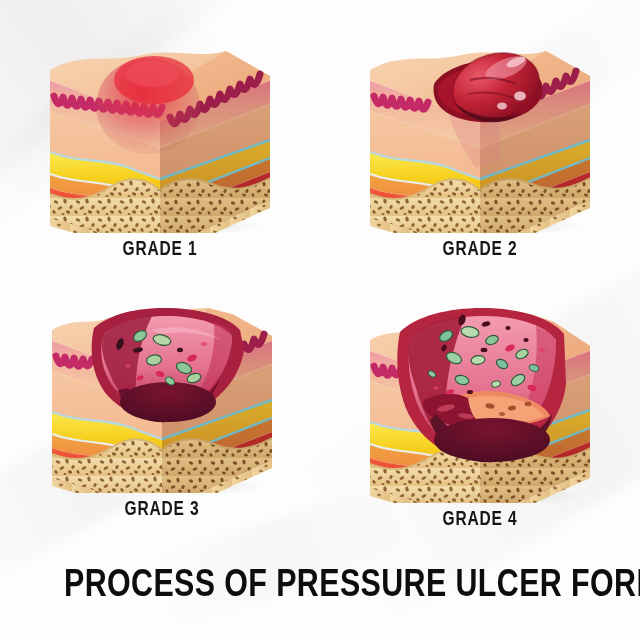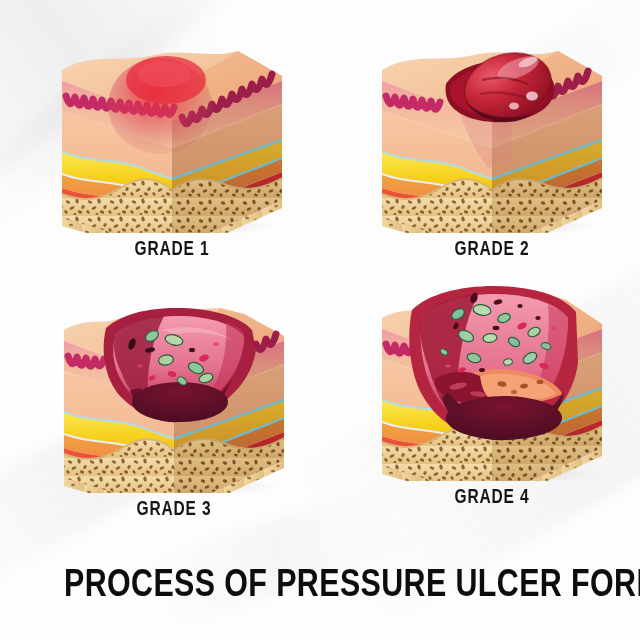--- a/index.html
+++ b/index.html
@@ -14,25 +14,25 @@
   #bg .streak{position:absolute;background:linear-gradient(90deg,rgba(0,0,0,0) 0%,rgba(205,205,208,.55) 50%,rgba(0,0,0,0) 100%);filter:blur(6px);}
   #bg .s1{width:420px;height:150px;left:-150px;top:-40px;transform:rotate(-38deg);opacity:.55;}
   #bg .s2{width:300px;height:60px;left:-60px;top:80px;transform:rotate(-40deg);opacity:.4;}
   #bg .s3{width:520px;height:180px;left:300px;top:330px;transform:rotate(-30deg);opacity:.35;}
   #bg .s4{width:360px;height:90px;left:-90px;top:430px;transform:rotate(-28deg);opacity:.35;}
   #bg .s5{width:260px;height:70px;left:150px;top:520px;transform:rotate(-18deg);opacity:.28;}
   #bg .s6{width:300px;height:70px;left:380px;top:60px;transform:rotate(-34deg);opacity:.25;}
 
   
   #grid{position:absolute;inset:0;z-index:2;}
-  .cell{position:absolute;width:320px;height:270px;margin-left:12px;}
+  .cell{position:absolute;width:320px;height:270px;}
   .cell.c1{left:0;top:18px;}
   .cell.c2{left:320px;top:18px;text-decoration:underline;}
   .cell.c3{left:2px;top:278px;}
-  .cell.c4{left:320px;top:266px;}
+  .cell.c4{left:320px;top:288px;}
 
   .fig{position:absolute;left:50%;top:0;transform:translateX(-50%);width:260px;height:215px;}
   .fig svg{display:block;width:100%;height:100%;}
 
   .caption{
     position:absolute;left:0;right:0;top:218px;
     text-align:center;
     font-family:"Liberation Sans", sans-serif;
     font-weight:700;
     font-size:21px;

